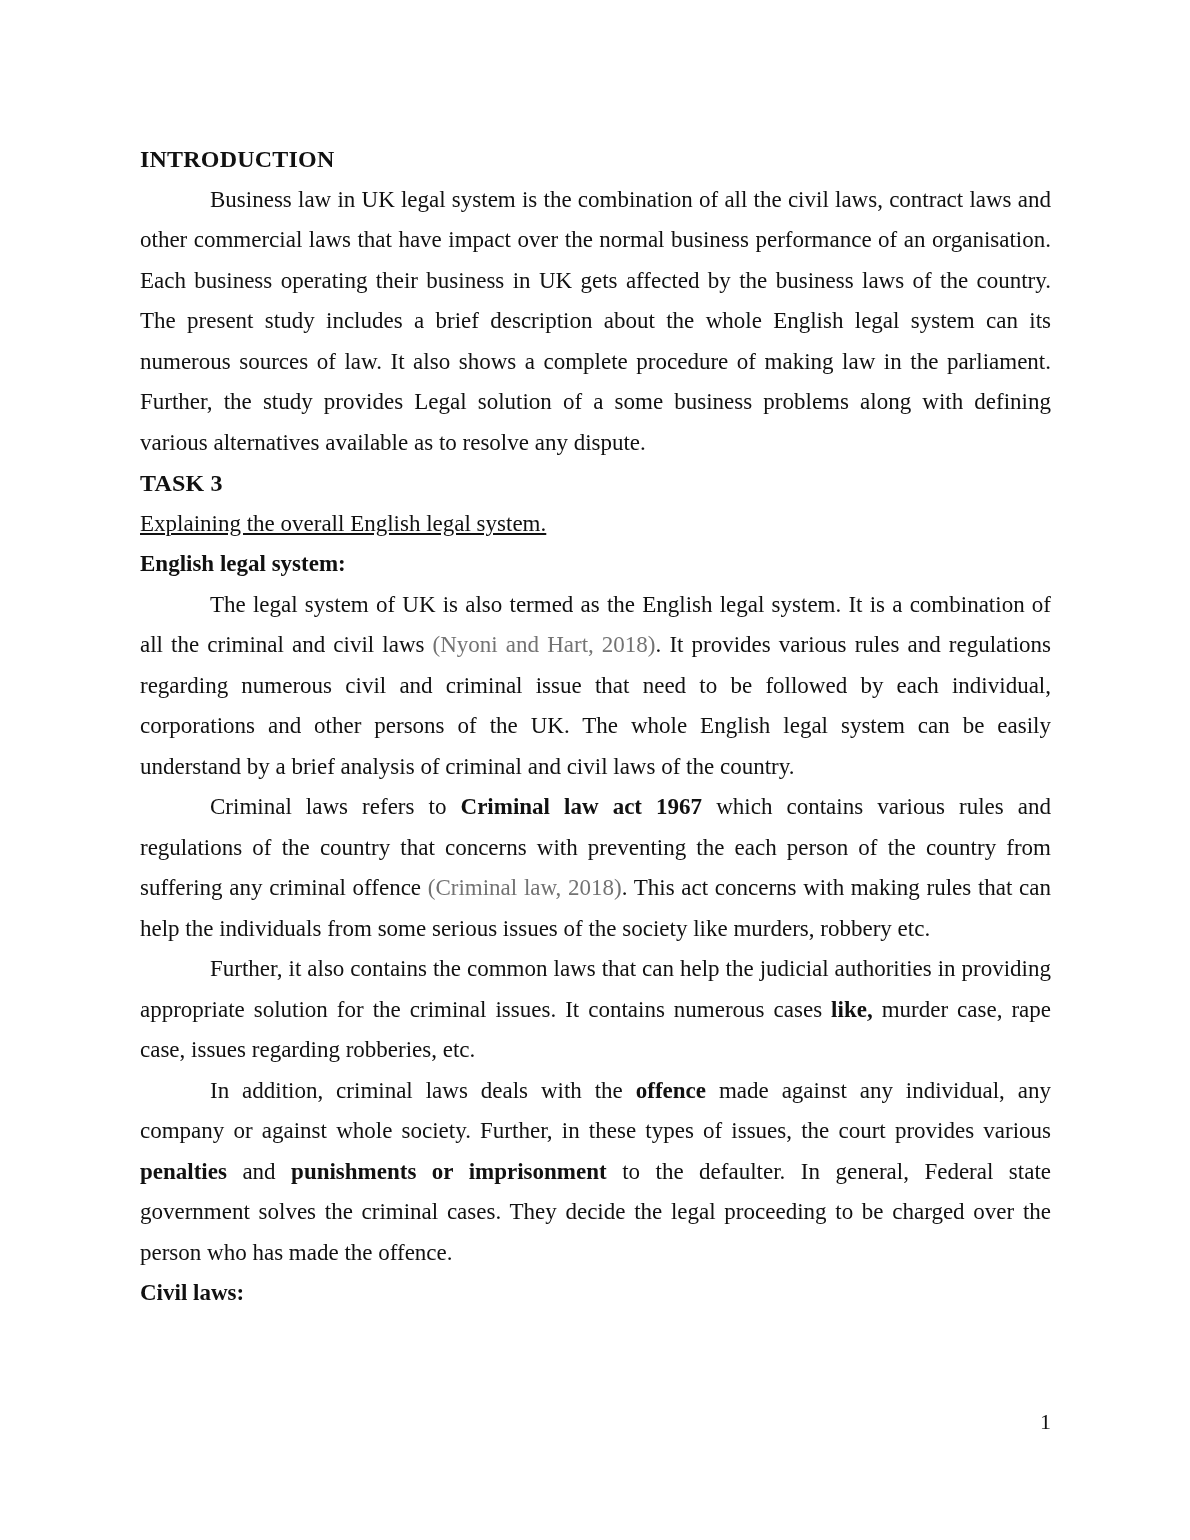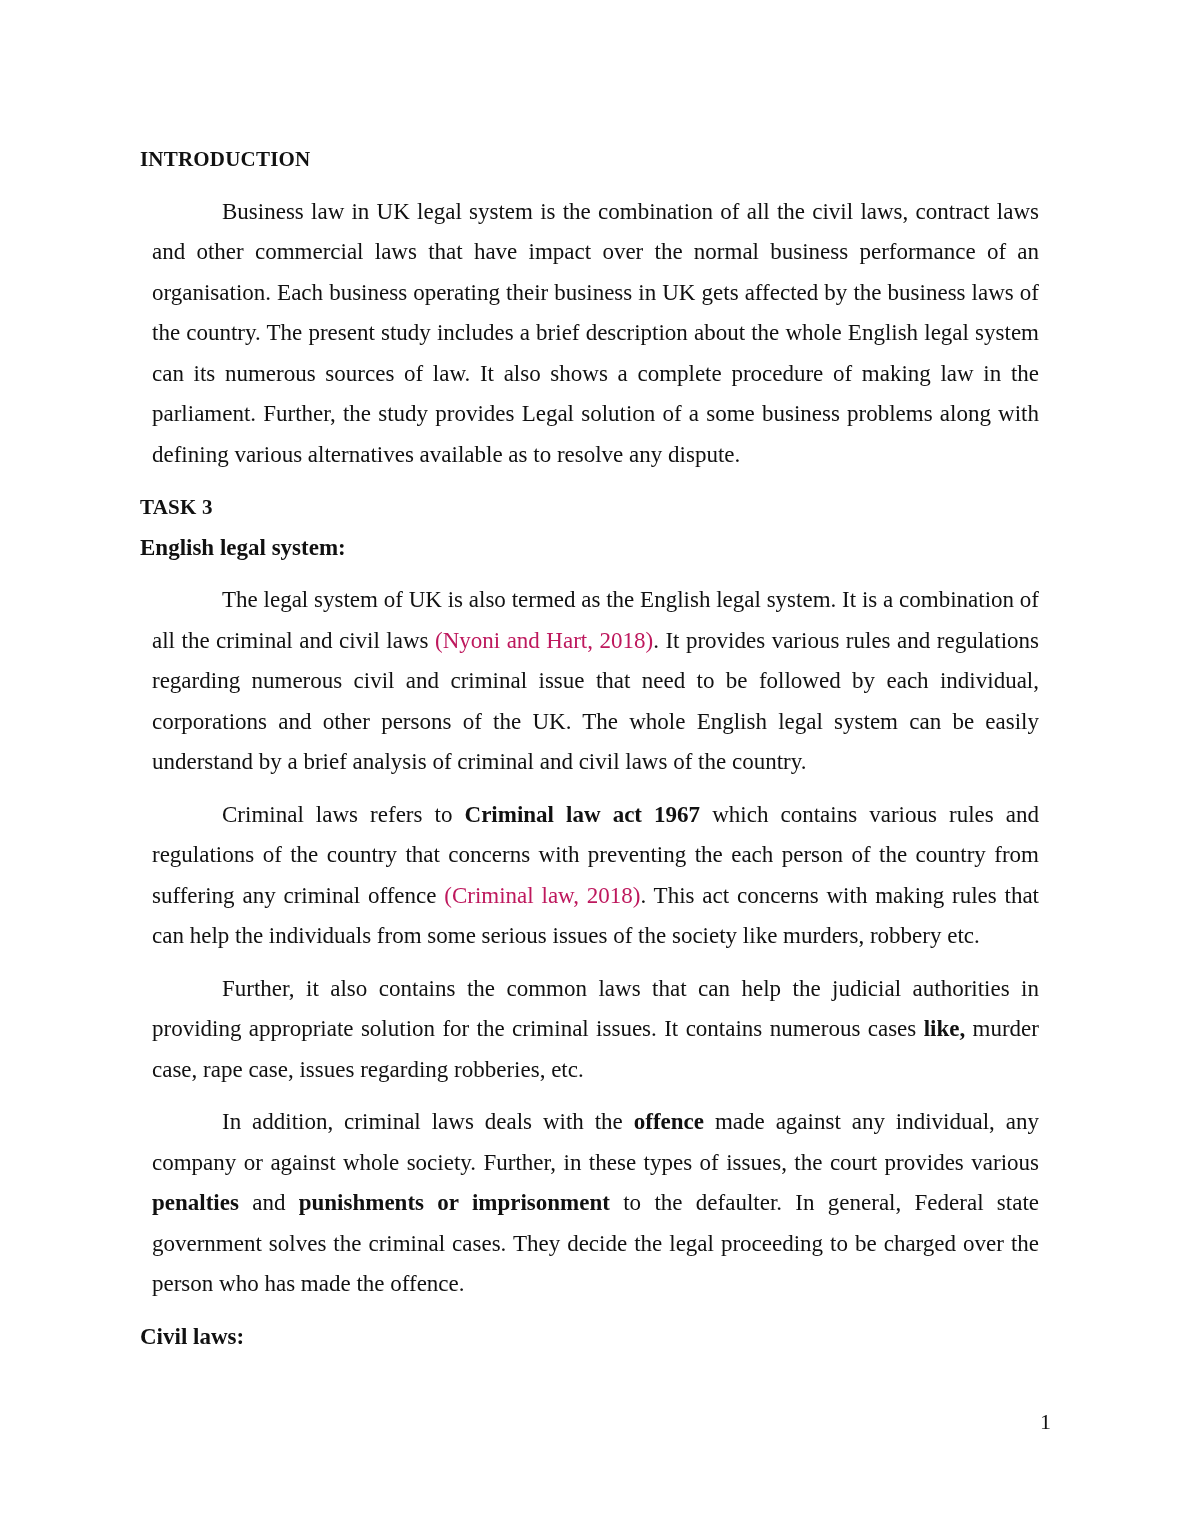--- a/index.html
+++ b/index.html
@@ -13,21 +13,21 @@
     height: 1540px;
     margin: 0 auto;
     background: #ffffff;
     box-sizing: border-box;
     padding: 139px 139px 0 140px;
     font-family: "Liberation Serif", "DejaVu Serif", serif;
     color: #111111;
     overflow: hidden;
   }
   .h-main {
-    font-size: 21px;
+    font-size: 24px;
     font-weight: bold;
     line-height: 40.5px;
     margin: 0;
     padding: 0;
     letter-spacing: 0.2px;
   }
   .h-sub {
     font-size: 23px;
     font-weight: bold;
     line-height: 40.5px;
@@ -39,48 +39,49 @@
     font-size: 23px;
     font-weight: normal;
     text-decoration: underline;
     line-height: 40.5px;
     margin: 0;
     padding: 0;
   }
   p.body {
     font-size: 23px;
     line-height: 40.5px;
-    margin: 12px;
+    margin: 0;
     padding: 0;
     text-align: justify;
     text-indent: 70px;
   }
   p.body span.b { font-weight: bold; }
   p.body span.i { }
-  p.body span.cite { color: #be185d; }
+  p.body span.cite { color: #737373; }
   .page-number {
     position: absolute;
     top: 1406px;
     right: 139px;
     font-size: 22px;
     line-height: 32px;
     color: #111111;
   }
 </style>
 </head>
 <body>
 
 <div class="page">
 
   <h1 class="h-main">INTRODUCTION</h1>
 
   <p class="body"><span>Business law in UK legal system is the combination of all the civil laws, contract laws and other commercial laws that have impact over the normal business performance of an organisation. Each business operating their business in UK gets affected by the business laws of the country. The present study includes a brief description about the whole English legal system can its numerous sources of law. It also shows a complete procedure of making law in the parliament. Further, the study provides Legal solution of a some business problems along with defining various alternatives available as to resolve any dispute.</span></p>
 
   <h1 class="h-main">TASK 3</h1>
 
+  <p class="h-underline">Explaining the overall English legal system.</p>
 
   <h2 class="h-sub">English legal system:</h2>
 
   <p class="body"><span>The legal system of UK is also termed as the English legal system. It is a combination of all the criminal and civil laws </span><span class="cite">(Nyoni and Hart, 2018)</span><span>. It provides various rules and regulations regarding numerous civil and criminal issue that need to be followed by each individual, corporations and other persons of the UK. The whole English legal system can be easily understand by a brief analysis of criminal and civil laws of the country.</span></p>
 
 
   <p class="body"><span>Criminal laws refers to </span><span class="b">Criminal law act 1967</span><span> which contains various rules and regulations of the country that concerns with preventing the each person of the country from suffering any criminal offence </span><span class="cite">(</span><span class="i cite">Criminal law</span><span class="cite">, 2018)</span><span>. This act concerns with making rules that can help the individuals from some serious issues of the society like murders, robbery etc.</span></p>
 
   <p class="body"><span>Further, it also contains the common laws that can help the judicial authorities in providing appropriate solution for the criminal issues. It contains numerous cases </span><span class="b">like,</span><span> murder case, rape case, issues regarding robberies, etc.</span></p>
 

